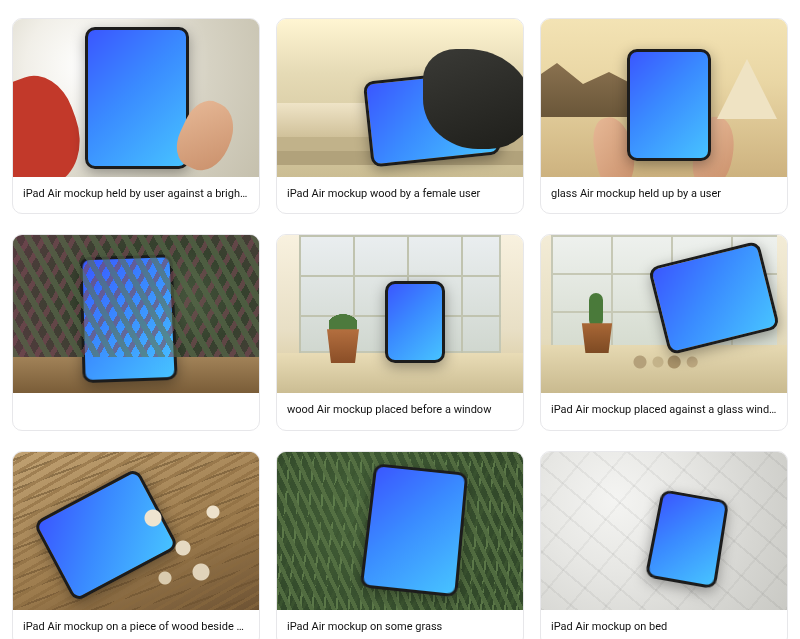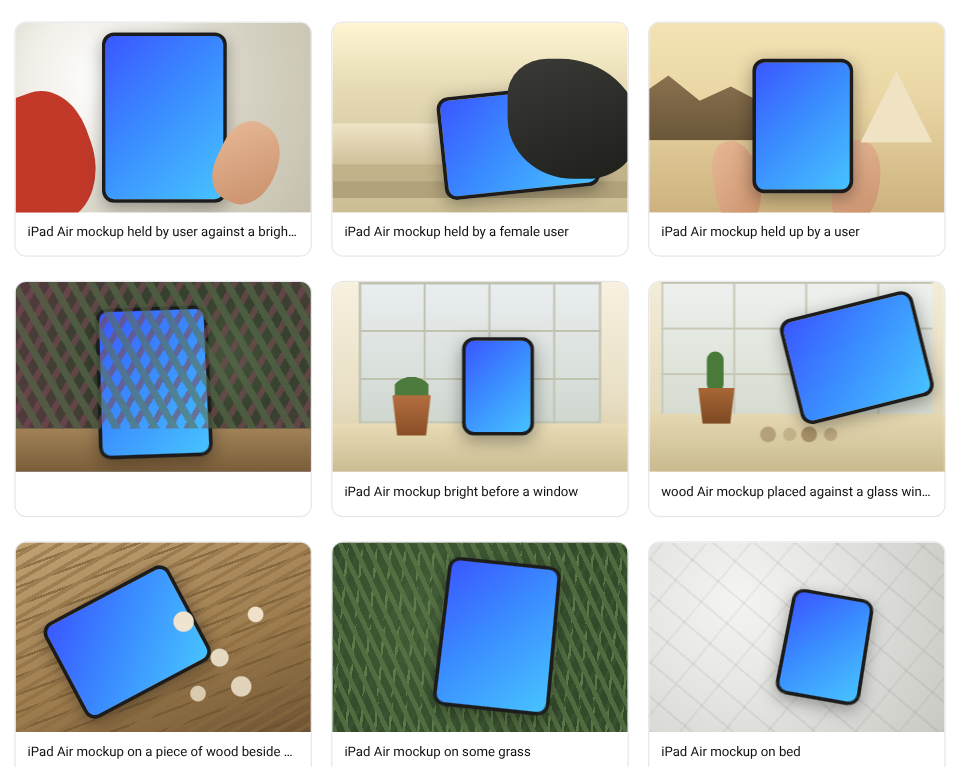--- a/index.html
+++ b/index.html
@@ -227,59 +227,59 @@
     <div class="thumb bg-1">
       <div class="tablet tab-1"></div>
     </div>
     <div class="caption">iPad Air mockup held by user against a bright silver background</div>
   </div>
 
   <div class="card">
     <div class="thumb bg-2">
       <div class="tablet tab-2"></div>
     </div>
-    <div class="caption">iPad Air mockup held by a female user</div>
+    <div class="caption">iPad Air mockup wood by a female user</div>
   </div>
 
   <div class="card">
     <div class="thumb bg-3">
       <div class="arm3a"></div>
       <div class="arm3b"></div>
       <div class="tablet tab-3"></div>
     </div>
-    <div class="caption">iPad Air mockup held up by a user</div>
+    <div class="caption">glass Air mockup held up by a user</div>
   </div>
 
   <div class="card">
     <div class="thumb bg-4">
       <div class="tablet tab-4"></div>
     </div>
   </div>
 
   <div class="card">
     <div class="thumb bg-5">
       <div class="glass5"></div>
       <div class="sill5"></div>
       <div class="plant5"></div>
       <div class="pot5"></div>
       <div class="tablet tab-5"></div>
     </div>
-    <div class="caption">iPad Air mockup bright before a window</div>
+    <div class="caption">wood Air mockup placed before a window</div>
   </div>
 
   <div class="card">
     <div class="thumb bg-6">
       <div class="glass6"></div>
       <div class="sill6"></div>
       <div class="cac6"></div>
       <div class="pot6"></div>
       <div class="rocks6"></div>
       <div class="tablet tab-6"></div>
     </div>
-    <div class="caption">wood Air mockup placed against a glass window</div>
+    <div class="caption">iPad Air mockup placed against a glass window</div>
   </div>
 
   <div class="card">
     <div class="thumb bg-7">
       <div class="tablet tab-7"></div>
     </div>
     <div class="caption">iPad Air mockup on a piece of wood beside seashells</div>
   </div>
 
   <div class="card">

